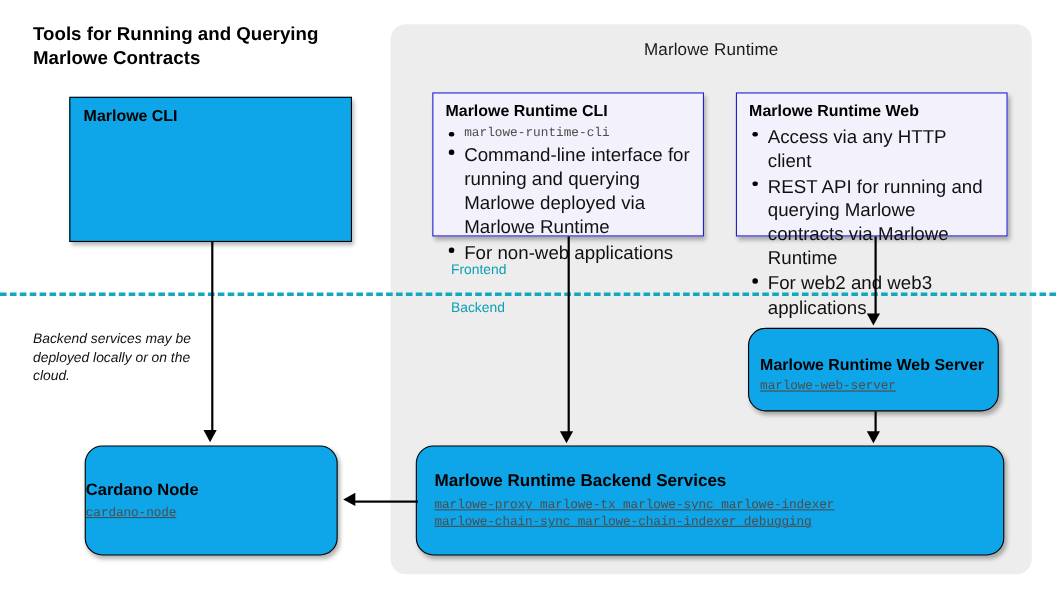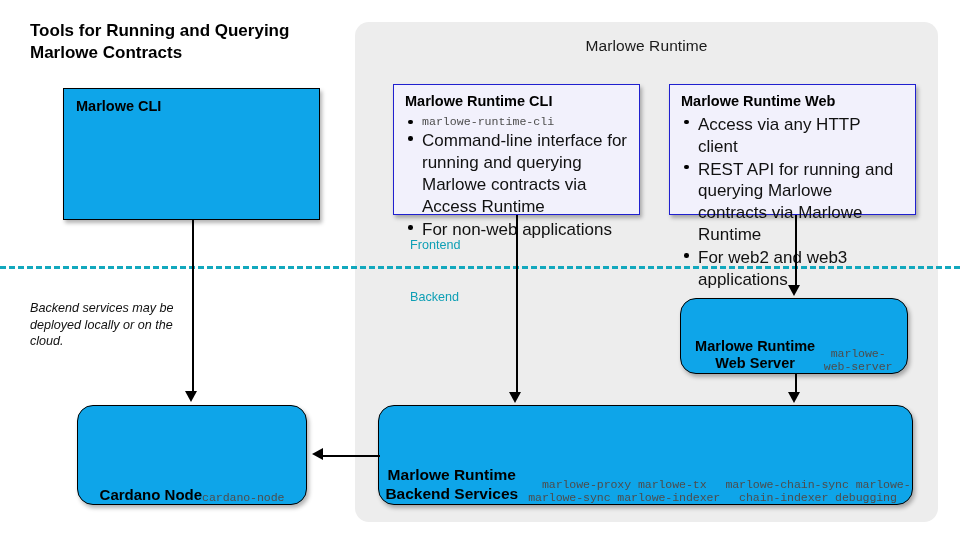--- a/index.html
+++ b/index.html
@@ -76,20 +76,21 @@
   }
   .box-title.center {
     text-align: center;
   }
 
   .mono {
     font-family: "Liberation Mono", "DejaVu Sans Mono", monospace;
     color: #4d4d4d;
     font-size: 11.6px;
     letter-spacing: -0.1px;
+    text-decoration: underline;
   }
   .mono.center {
     text-align: center;
     display: block;
   }
 
   ul.bullets {
     list-style: none;
     margin: 3px 0 0 0;
     padding: 0;
@@ -135,47 +136,47 @@
   #box-web-server {
     left: 680px; top: 298px; width: 228px; height: 76px;
     padding: 10px 10px 0 10px;
   }
   #box-cardano-node {
     left: 77px; top: 405px; width: 230px; height: 100px;
     padding: 0;
   }
   #box-backend-services {
     left: 378px; top: 405px; width: 535px; height: 100px;
-    padding: 0;
+    padding: 16px;
   }
 
   .vcenter {
     height: 100%;
     display: flex;
-    flex-direction: row;
-    align-items: flex-end;
+    flex-direction: column;
+    align-items: flex-start;
     justify-content: center;
   }
 
   
   .divider {
     position: absolute;
     left: 0;
     top: 266px;
     width: 960px;
     height: 0;
     border-top: 3.2px dashed #12a8bd;
   }
   .divider-label {
     position: absolute;
     font-size: 12.6px;
     color: #0e9fb5;
   }
   #label-frontend { left: 410px; top: 238px; }
-  #label-backend  { left: 410px; top: 290px; }
+  #label-backend  { left: 410px; top: 273px; }
 
   .note-italic {
     position: absolute;
     left: 30px;
     top: 300px;
     width: 175px;
     font-style: italic;
     font-size: 12.6px;
     color: #111111;
     line-height: 1.32;
@@ -233,21 +234,21 @@
   <div class="note-italic">Backend services may be deployed locally or on the cloud.</div>
 
   <div class="box shadow-sq" id="box-marlowe-cli">
     <div class="box-title">Marlowe CLI</div>
   </div>
 
   <div class="box blue shadow-sq" id="box-runtime-cli">
     <div class="box-title">Marlowe Runtime CLI</div>
     <ul class="bullets">
       <li class="code">marlowe-runtime-cli</li>
-      <li>Command-line interface for running and querying Marlowe contracts via Access Runtime</li>
+      <li>Command-line interface for running and querying Marlowe deployed via Marlowe Runtime</li>
       <li>For non-web applications</li>
     </ul>
   </div>
 
   <div class="box blue shadow-sq" id="box-runtime-web">
     <div class="box-title">Marlowe Runtime Web</div>
     <ul class="bullets">
       <li>Access via any HTTP client</li>
       <li>REST API for running and querying Marlowe contracts via Marlowe Runtime</li>
       <li>For web2 and web3 applications</li>

